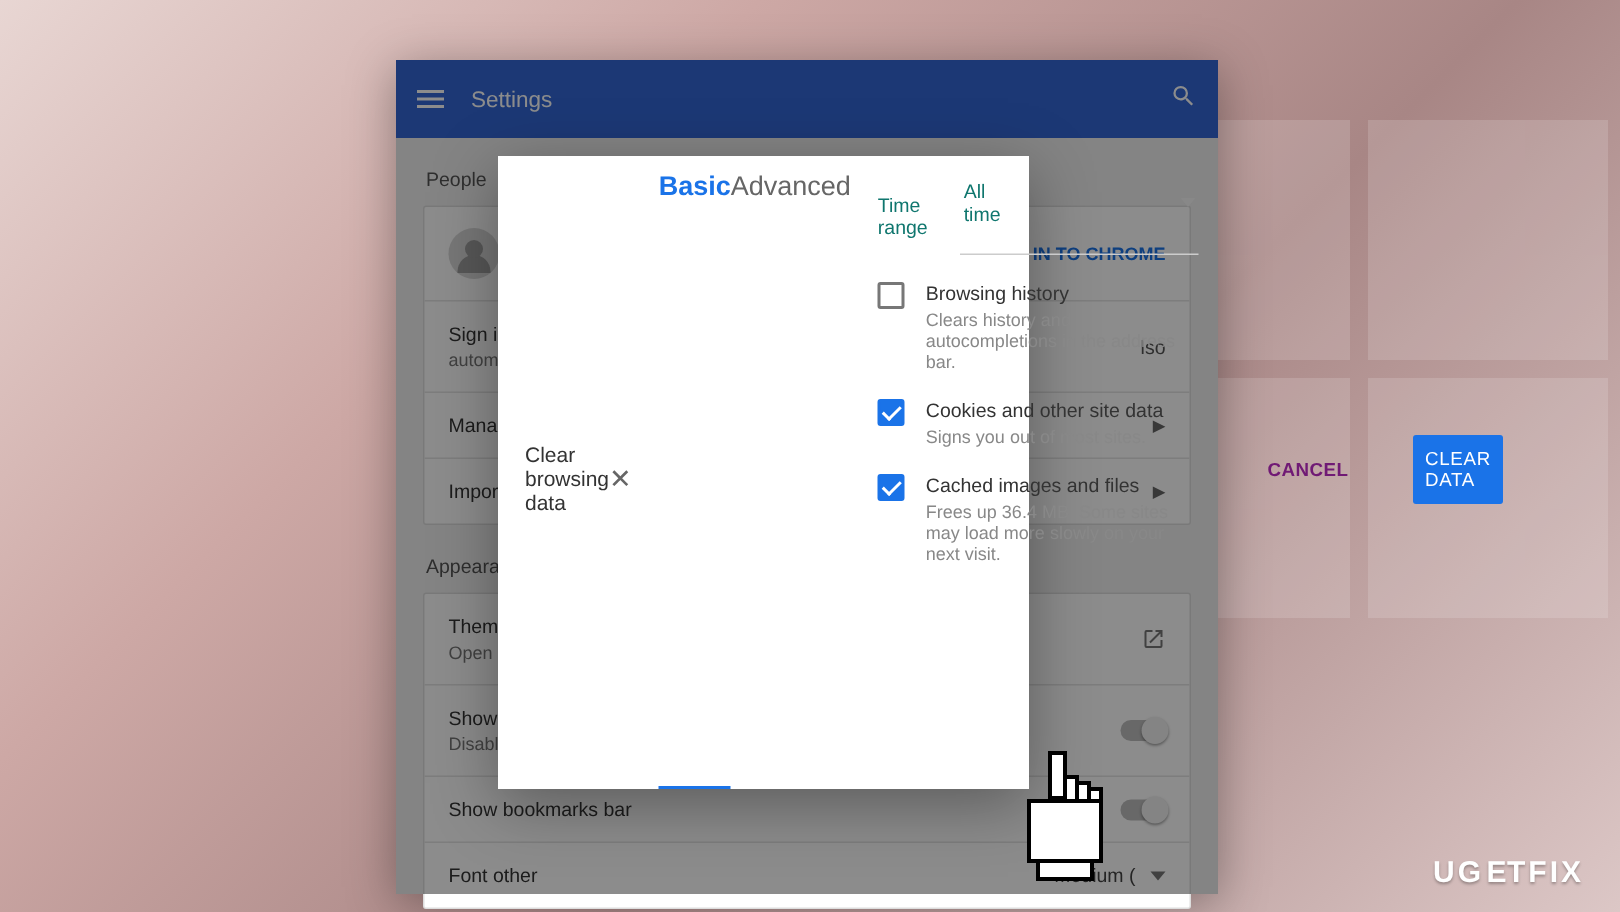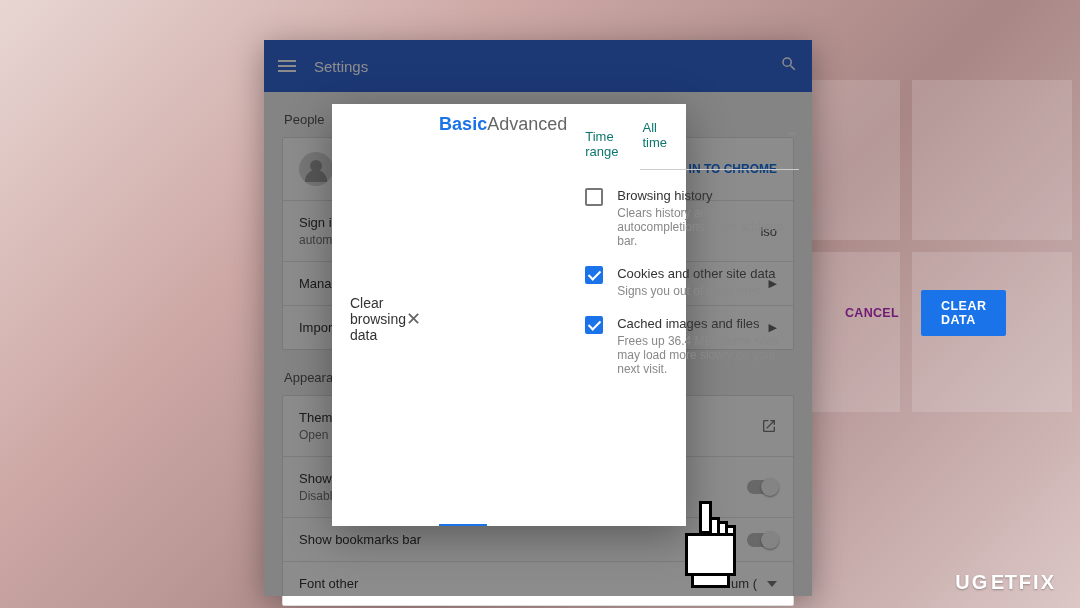--- a/index.html
+++ b/index.html
@@ -61,21 +61,21 @@
   .range-select { display:flex; align-items:center; gap:120px; border-bottom:1px solid #ccc; padding:2px 2px 19px 2px; cursor:pointer;}
   .range-select .tri-down{border-top-color:#888;}
   .opt { display:flex; gap:14px; margin:14px 0 18px 0;}
   .cb { width:18px; height:18px; border:2px solid #777; border-radius:2px; flex:0 0 18px; position:relative; cursor:pointer; background:#fff;}
   .cb.checked { background:#1a73e8; border-color:#1a73e8;}
   .cb.checked::after{content:""; position:absolute; left:4px; top:0px; width:5px; height:10px; border:solid #fff; border-width:0 2px 2px 0; transform:rotate(45deg);}
   .opt-text .t { font-size:13px; color:#333;}
   .opt-text .d { font-size:12px; color:#888; margin-top:3px;}
   .dlg-foot { display:flex; justify-content:flex-end; gap:12px; padding:14px 18px 18px 18px; align-items:center;}
   .btn-flat { color:#701a75; font-size:12.5px; font-weight:700; letter-spacing:0.3px; padding:8px 10px; cursor:pointer;}
-  .btn-primary { background:#1a73e8; color:#fff; font-size:12.5px; font-weight:700; letter-spacing:0.5px; padding:9px 20px; border-radius:2px; cursor:pointer;}
+  .btn-primary { background:#1a73e8; color:#fff; font-size:12.5px; font-weight:400; letter-spacing:0.5px; padding:9px 8px; border-radius:2px; cursor:pointer;margin-left:21px;}
 
   
   .pixel-cursor { position:absolute; left:672px; top:500px; z-index:20; }
   .pixel-cursor svg { width:70px; height:90px; }
 </style>
 </head>
 <body>
 
 <div class="bgwin" style="left:740px; top:80px; width:340px; height:340px;">
   <div style="left:0;top:0;width:160px;height:160px;"></div>

